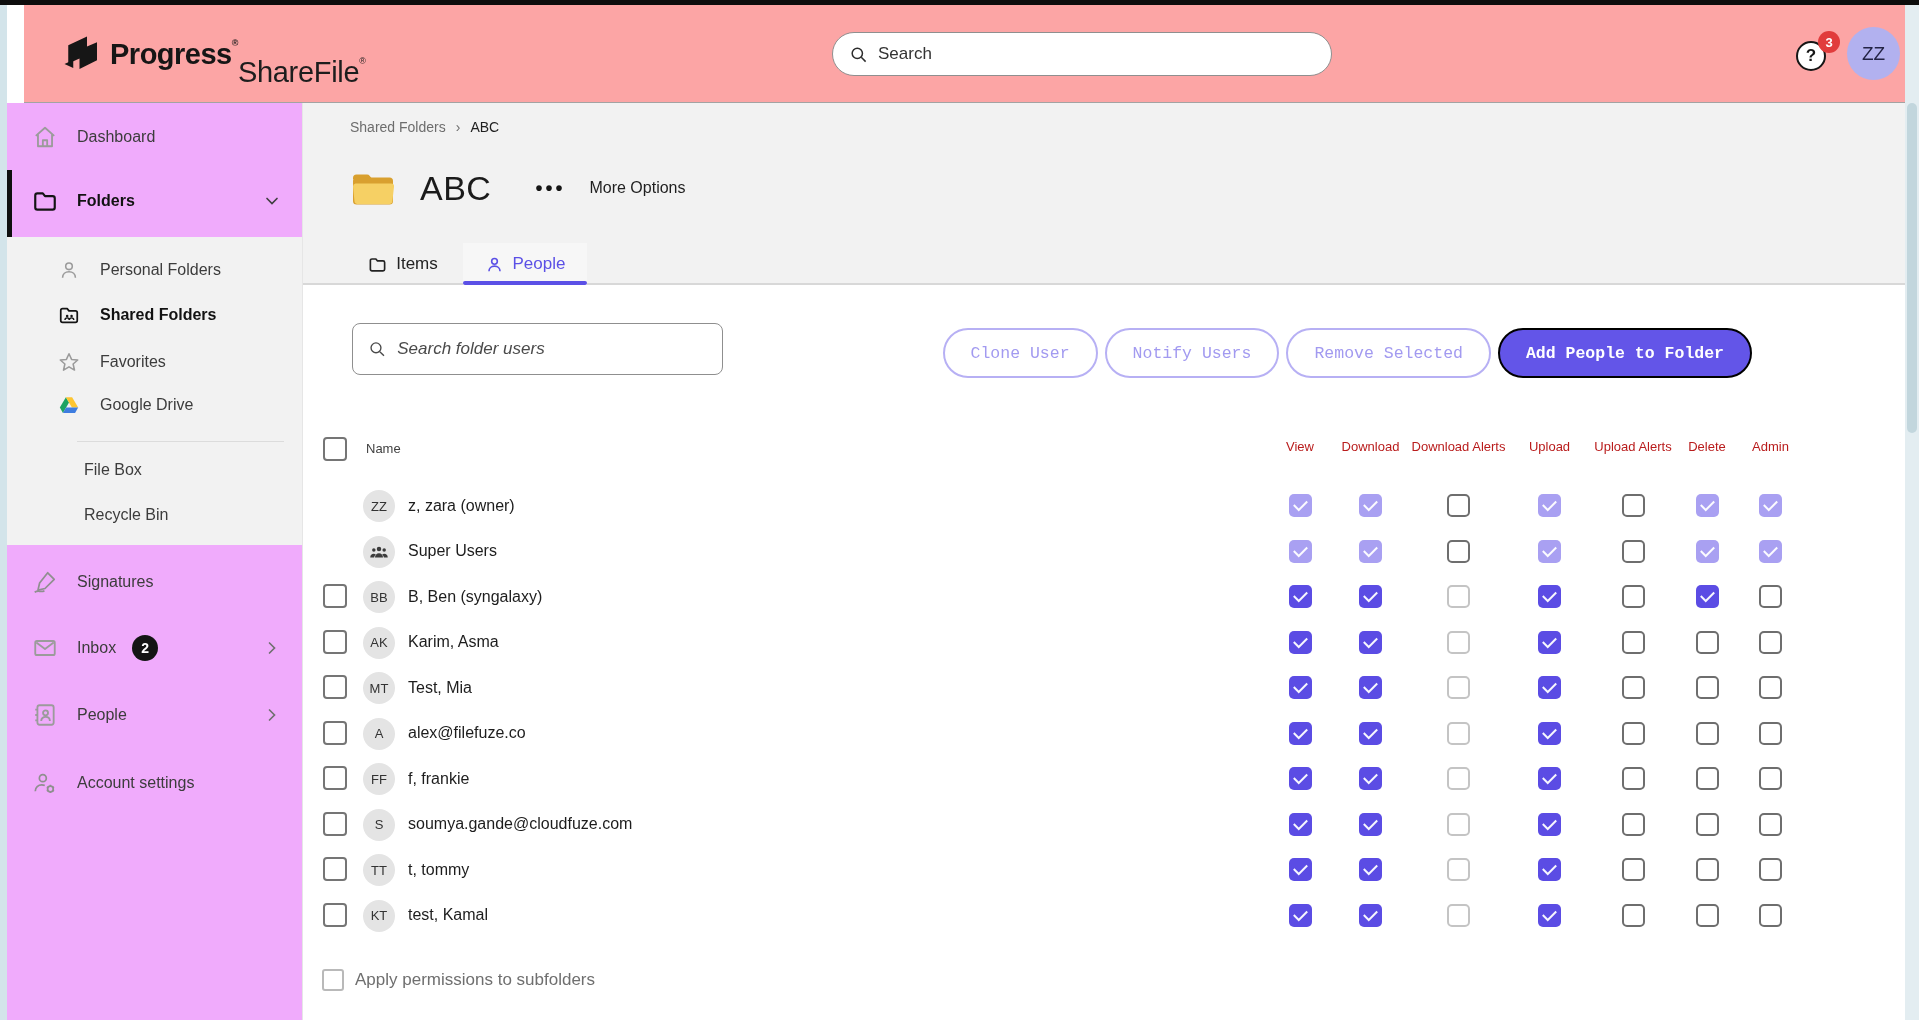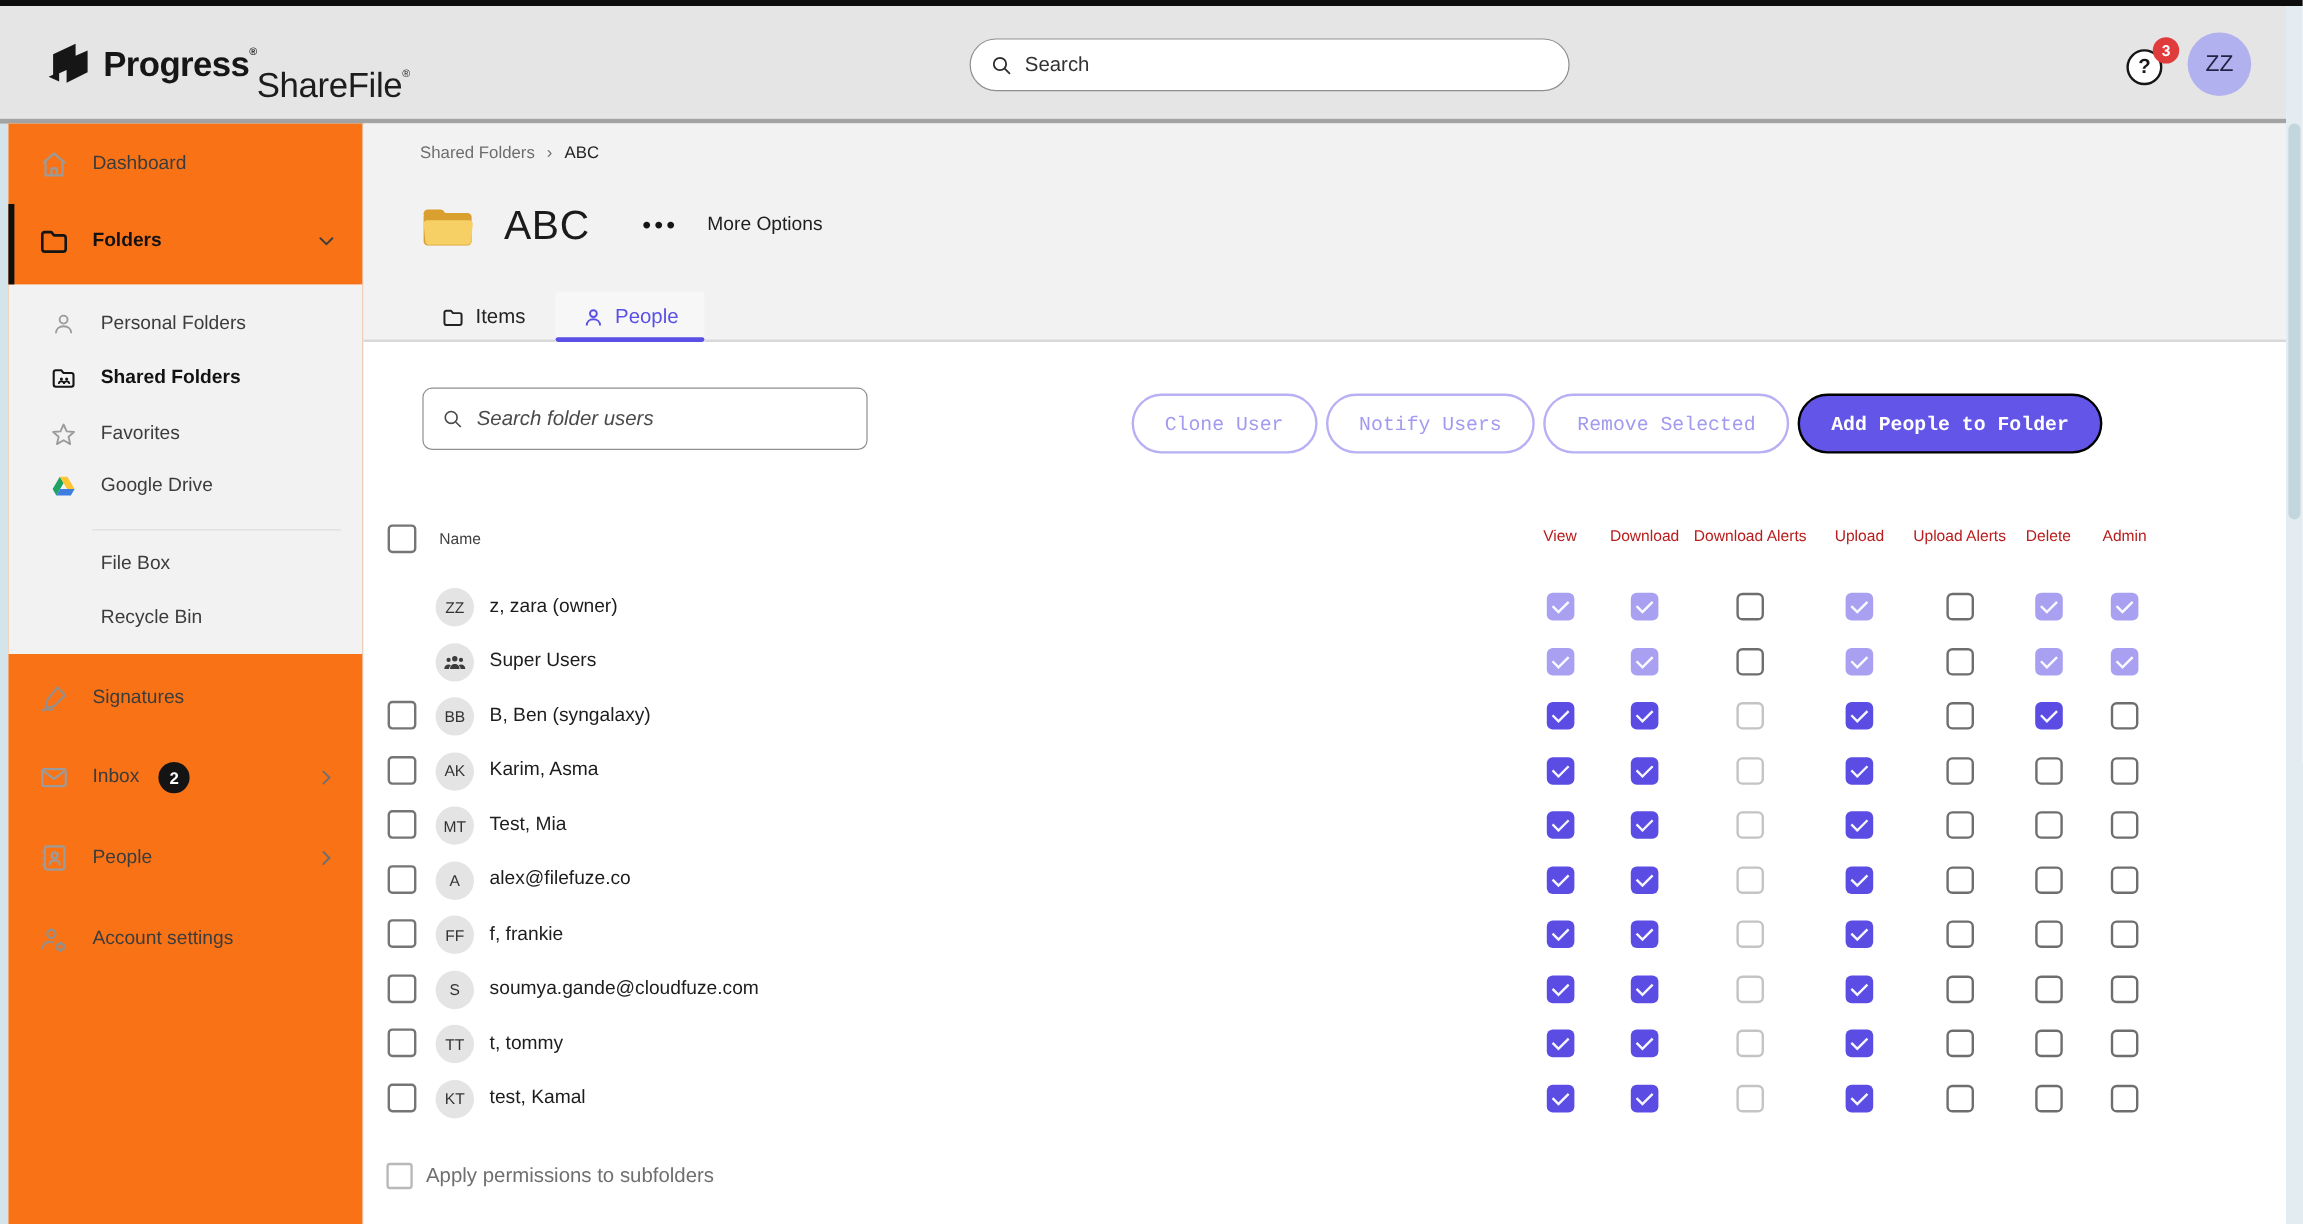--- a/index.html
+++ b/index.html
@@ -6,43 +6,43 @@
   html,body { width:1919px; height:1020px; overflow:hidden; }
   body { position:relative; background:#fff; font-family:"Liberation Sans", sans-serif; color:#222; }
 
   
   .topbar   { position:absolute; left:0; top:0; width:1919px; height:5px; background:#0d0d0d; }
   .leftstrip{ position:absolute; left:0; top:5px; width:7px; bottom:0; background:#d3e4ea; }
   .vscroll  { position:absolute; right:0; top:5px; width:14px; bottom:0; background:#e3edf1; }
   .vscroll .thumb { position:absolute; left:2px; top:98px; width:10px; height:330px; border-radius:5px; background:#c2d6dd; }
 
   
-  .app-header { position:absolute; left:0; top:5px; right:14px; height:98px; background:#e5e5e5; border-bottom:4px solid #a3a3a3; }
+  .app-header { position:absolute; left:24px; top:5px; right:14px; height:98px; background:#fca5a5; border-bottom:1px solid #a3a3a3; }
   .logo { position:absolute; left:38px; top:27px; height:44px; display:flex; align-items:center; }
   .logo svg { width:40px; height:40px; margin-right:8px; }
   .logo .brand { font-size:29px; font-weight:700; color:#161616; letter-spacing:-.5px; }
   .logo .product { font-size:29px; font-weight:300; color:#1d1d1d; letter-spacing:-.3px;margin-top:36px; }
   .logo sup { font-size:9px; vertical-align:top; line-height:10px; color:#1d1d1d; }
   .global-search { position:absolute; left:808px; top:27px; width:500px; height:44px; border:1.5px solid #8f8f8f; border-radius:22px; background:#fff; display:flex; align-items:center; padding:0 16px; }
   .global-search svg { width:19px; height:19px; margin-right:10px; flex:0 0 auto; }
   .global-search input { border:none; outline:none; font-size:17px; color:#262626; width:100%; font-family:inherit; background:transparent; }
   .global-search input::placeholder { color:#333; opacity:1; }
   .help-wrap { position:absolute; left:1772px; top:36px; width:32px; height:32px; }
   .help-circle { width:30px; height:30px; border:2px solid #161616; border-radius:50%; display:flex; align-items:center; justify-content:center; font-size:17px; font-weight:700; color:#161616; background:#fff; }
   .help-badge { position:absolute; top:-10px; right:-12px; min-width:22px; height:22px; border-radius:11px; background:#e13c3c; color:#fff; font-size:13px; font-weight:700; display:flex; align-items:center; justify-content:center; }
   .hdr-avatar { position:absolute; left:1823px; top:22px; width:53px; height:53px; border-radius:50%; background:#b2b1ef; color:#232345; font-size:19px; display:flex; align-items:center; justify-content:center; }
 
   
-  .sidebar { position:absolute; left:7px; top:103px; width:296px; bottom:0; background:#f97316; border-right:1px solid #e6e6e6; }
+  .sidebar { position:absolute; left:7px; top:103px; width:296px; bottom:0; background:#f0abfc; border-right:1px solid #e6e6e6; }
   .side-item { position:absolute; left:0; right:0; height:34px; display:flex; align-items:center; padding-left:25px; font-size:16px; color:#3c3c3c; cursor:pointer; }
   .side-item .ic { width:26px; height:26px; margin-right:19px; flex:0 0 auto; display:flex; align-items:center; justify-content:center; }
   .side-item.bold { font-weight:700; color:#121212; }
   .submenu-bg { position:absolute; left:0; right:0; top:134px; height:308px; background:#f2f2f2; }
   .active-bar { position:absolute; left:0; top:67px; width:5px; height:67px; background:#0f0f0f; }
-  .sub-item { padding-left:35px; font-size:16px; }
+  .sub-item { padding-left:51px; font-size:16px; }
   .sub-item .ic { width:22px; height:22px; margin-right:20px; }
   .sub-item.noicon { padding-left:77px; }
   .side-div { position:absolute; left:70px; right:18px; top:338px; border-top:1px solid #dcdcdc; }
   .chev { position:absolute; right:20px; width:20px; height:20px; }
   .badge-black { margin-left:16px; width:26px; height:26px; border-radius:50%; background:#141414; color:#fff; font-size:14px; font-weight:700; display:flex; align-items:center; justify-content:center; }
 
   
   .main { position:absolute; left:303px; top:103px; right:14px; bottom:0; background:#fff; }
   .main-top { position:absolute; left:0; right:0; top:0; height:182px; background:#f2f2f2; border-bottom:2px solid #d8d8d8; }
   .breadcrumb { position:absolute; left:47px; top:16px; font-size:14px; display:flex; gap:10px; align-items:center; }

